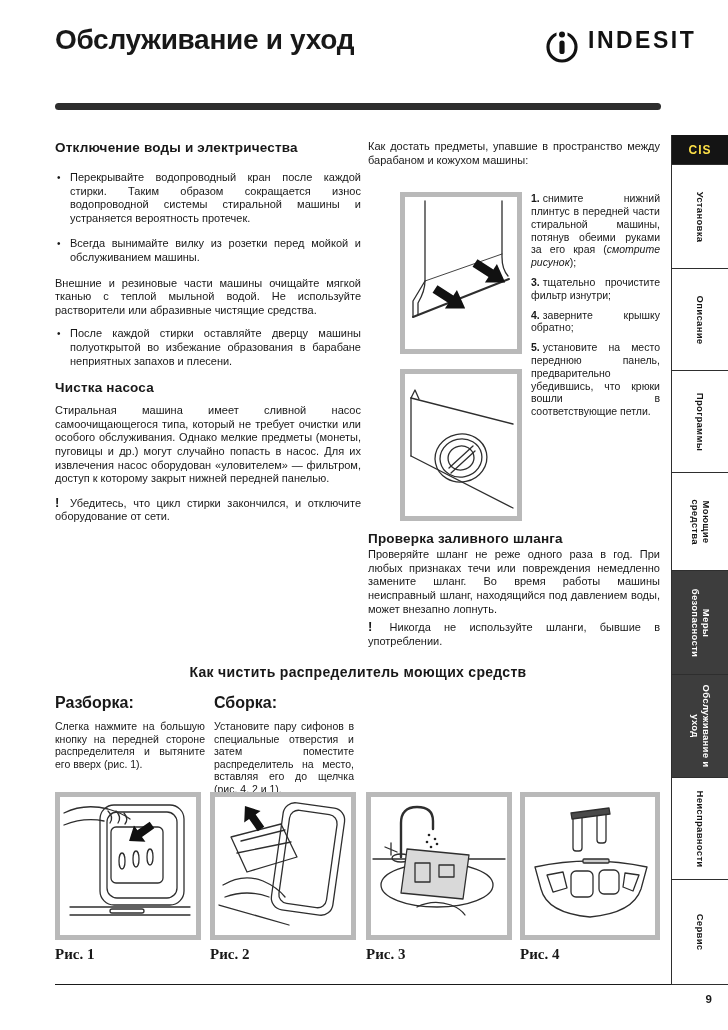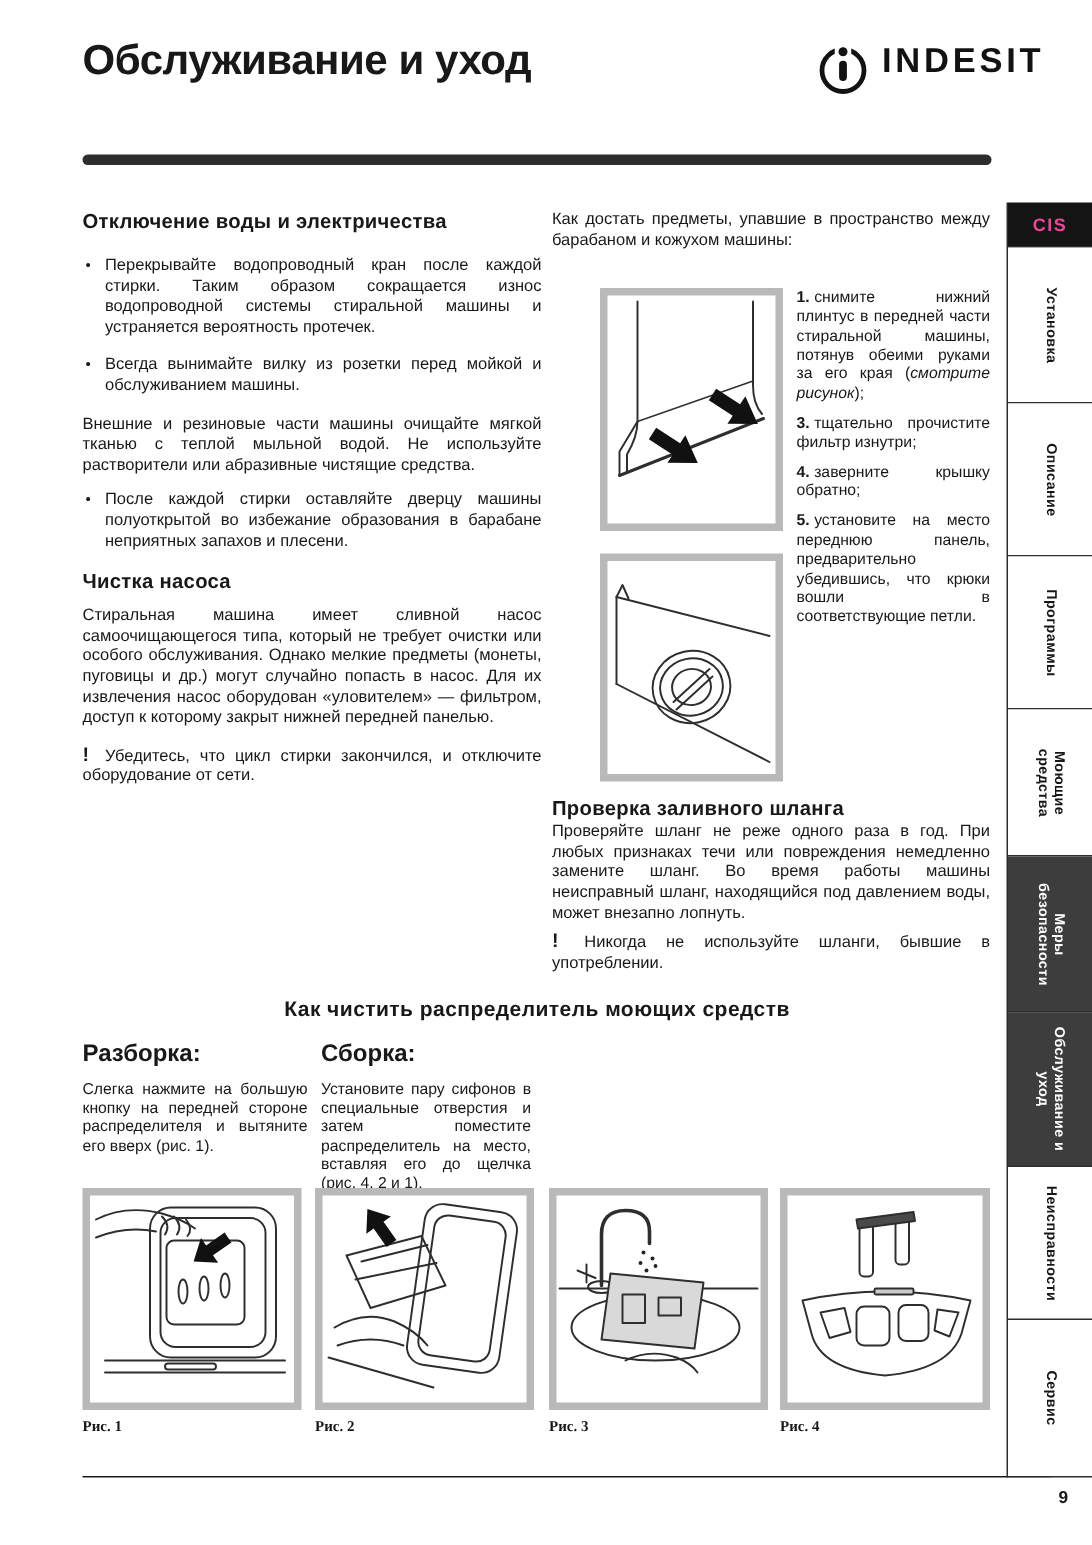--- a/index.html
+++ b/index.html
@@ -43,30 +43,30 @@
   .dcol h4{font-size:16px;font-weight:bold;margin:0 0 8px 0;}
   .dcol p{font-size:10.5px;line-height:12.6px;text-align:justify;margin:0;}
   .dc1{width:150px;margin-right:9px;}
   .dc2{width:296px;margin-right:11px;}
   .dc3{width:140px;}
 
   
   .figs{position:absolute;left:55px;top:792px;width:606px;height:178px;}
   .f{position:absolute;box-sizing:border-box;border:5px solid #b9b9b9;background:#fff;width:146px;height:148px;}
   .f svg{display:block;width:100%;height:100%;}
-  .fcap{position:absolute;top:154px;font-family:"Liberation Serif",serif;font-weight:bold;font-size:10px;}
+  .fcap{position:absolute;top:154px;font-family:"Liberation Serif",serif;font-weight:bold;font-size:15px;}
 
   
   .bline{position:absolute;left:55px;top:984px;width:646px;height:1px;background:#1a1a1a;}
   .pnum{position:absolute;left:688px;top:993px;width:24px;text-align:right;font-size:11.5px;font-weight:bold;}
 
   
   .sidebar{position:absolute;left:671px;top:135px;width:57px;height:850px;border-left:1px solid #2e2e2e;box-sizing:border-box;}
   .tab{box-sizing:border-box;border-bottom:1px solid #2e2e2e;background:#fff;position:relative;overflow:hidden;}
-  .tab.cis{height:30px;display:flex;align-items:center;justify-content:center;background:#141414;color:#ec4899;
+  .tab.cis{height:30px;display:flex;align-items:center;justify-content:center;background:#141414;color:#fde047;
            font-size:12px;font-weight:bold;letter-spacing:1px;}
   .tab.dark{background:#3d3d3d;}
   .tab.dark .vtxt{color:#fff;}
   .vtxt{position:absolute;top:50%;left:50%;transform:translate(-50%,-50%) rotate(90deg);
         font-size:9.5px;font-weight:bold;line-height:10.5px;text-align:center;letter-spacing:.3px;color:#161616;}
 
   svg .ln{stroke:#2e2e2e;stroke-width:1.3;fill:none;stroke-linecap:round;stroke-linejoin:round;}
   svg .thin{stroke-width:0.9;}
   svg .thick{stroke-width:2;}
 </style>

